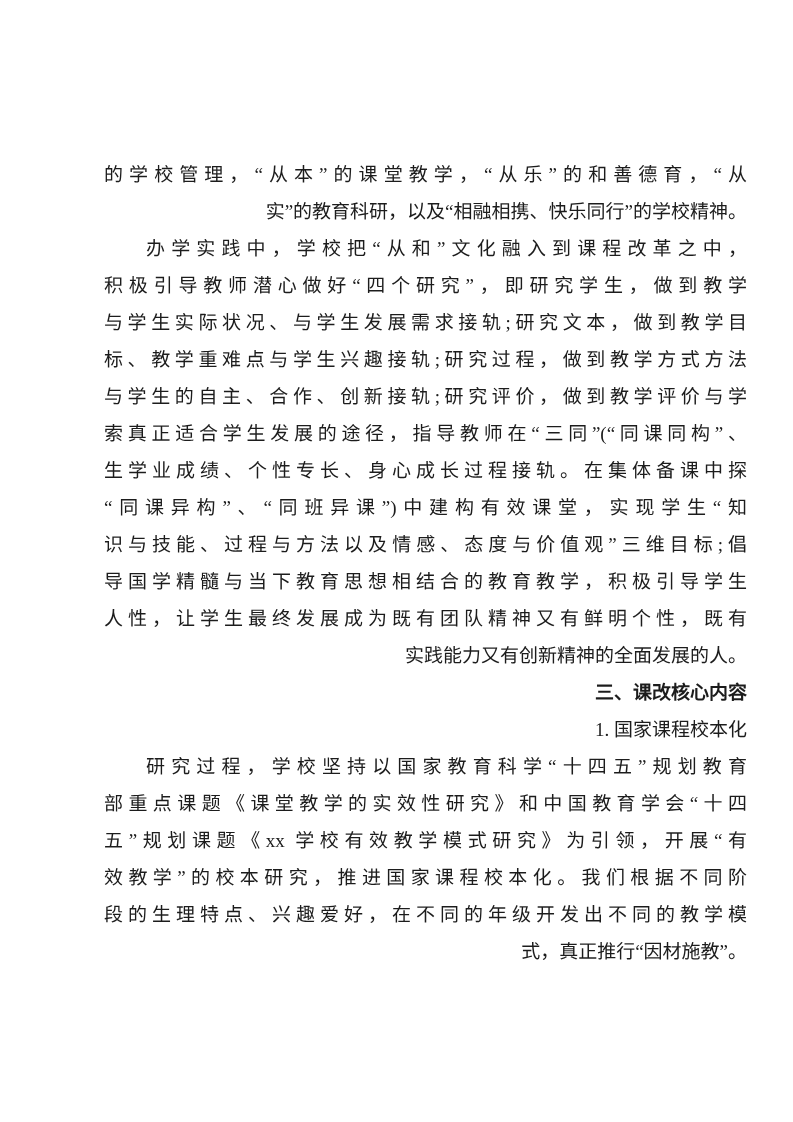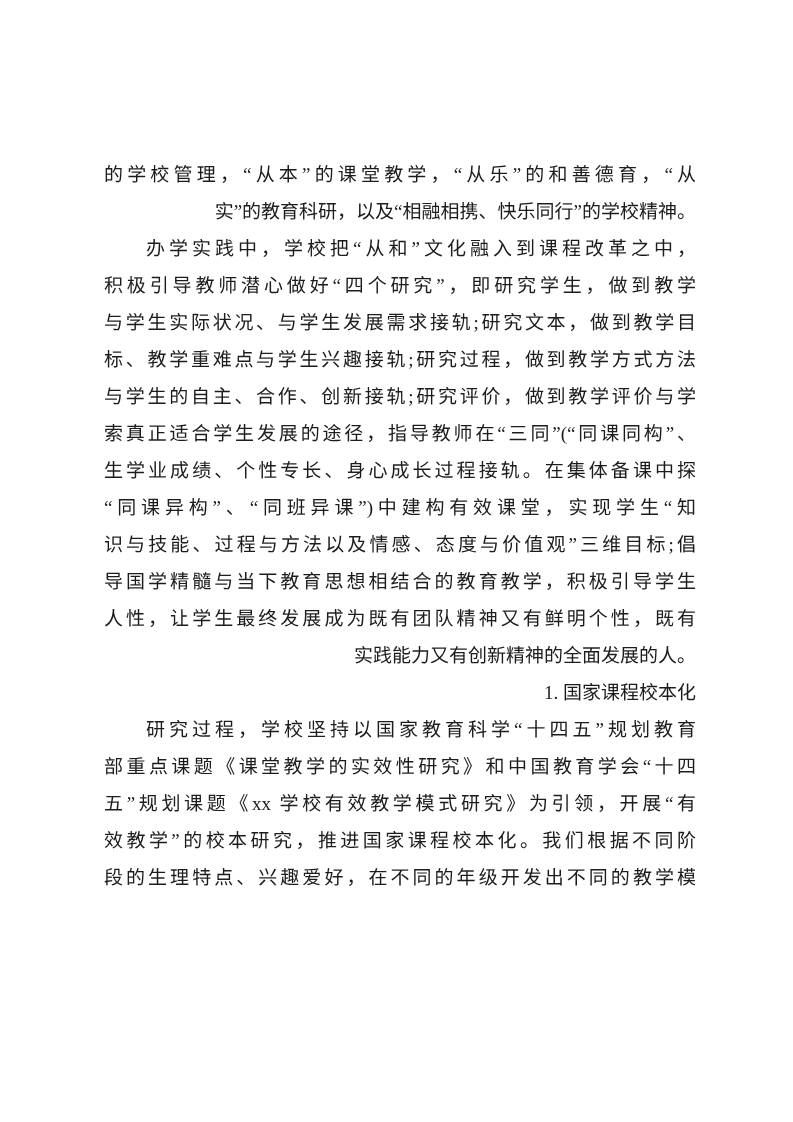--- a/index.html
+++ b/index.html
@@ -9,21 +9,21 @@
   }
   body {
     width: 793px;
     height: 1122px;
     overflow: hidden;
   }
   .page {
     box-sizing: border-box;
     width: 793px;
     height: 1122px;
-    padding: 156px 97px 0 104px;
+    padding: 156px 46px 0 104px;
     background: #ffffff;
     color: #1c1c1c;
     font-family: "Liberation Serif", "DejaVu Serif", serif;
   }
   .para { margin: 0; }
   .line {
     height: 37px;
     line-height: 37px;
     font-size: 19px;
     text-align: right;
@@ -56,26 +56,30 @@
     <div class="line j">与学生的自主、合作、创新接轨;研究评价，做到教学评价与学</div>
     <div class="line j">索真正适合学生发展的途径，指导教师在“三同”(“同课同构”、</div>
     <div class="line j">生学业成绩、个性专长、身心成长过程接轨。在集体备课中探</div>
     <div class="line j">“同课异构”、“同班异课”)中建构有效课堂，实现学生“知</div>
     <div class="line j">识与技能、过程与方法以及情感、态度与价值观”三维目标;倡</div>
     <div class="line j">导国学精髓与当下教育思想相结合的教育教学，积极引导学生</div>
     <div class="line j">人性，让学生最终发展成为既有团队精神又有鲜明个性，既有</div>
     <div class="line">实践能力又有创新精神的全面发展的人。</div>
   </div>
 
+  <div class="para">
+    <div class="line indent bold">三、课改核心内容</div>
+  </div>
 
   <div class="para">
     <div class="line indent">1. 国家课程校本化</div>
   </div>
 
   <div class="para">
     <div class="line j indent">研究过程，学校坚持以国家教育科学“十四五”规划教育</div>
     <div class="line j">部重点课题《课堂教学的实效性研究》和中国教育学会“十四</div>
     <div class="line j">五”规划课题《xx 学校有效教学模式研究》为引领，开展“有</div>
     <div class="line j">效教学”的校本研究，推进国家课程校本化。我们根据不同阶</div>
     <div class="line j">段的生理特点、兴趣爱好，在不同的年级开发出不同的教学模</div>
+    <div class="line">式，真正推行“因材施教”。</div>
   </div>
 
 </div>
 
 </body></html>

